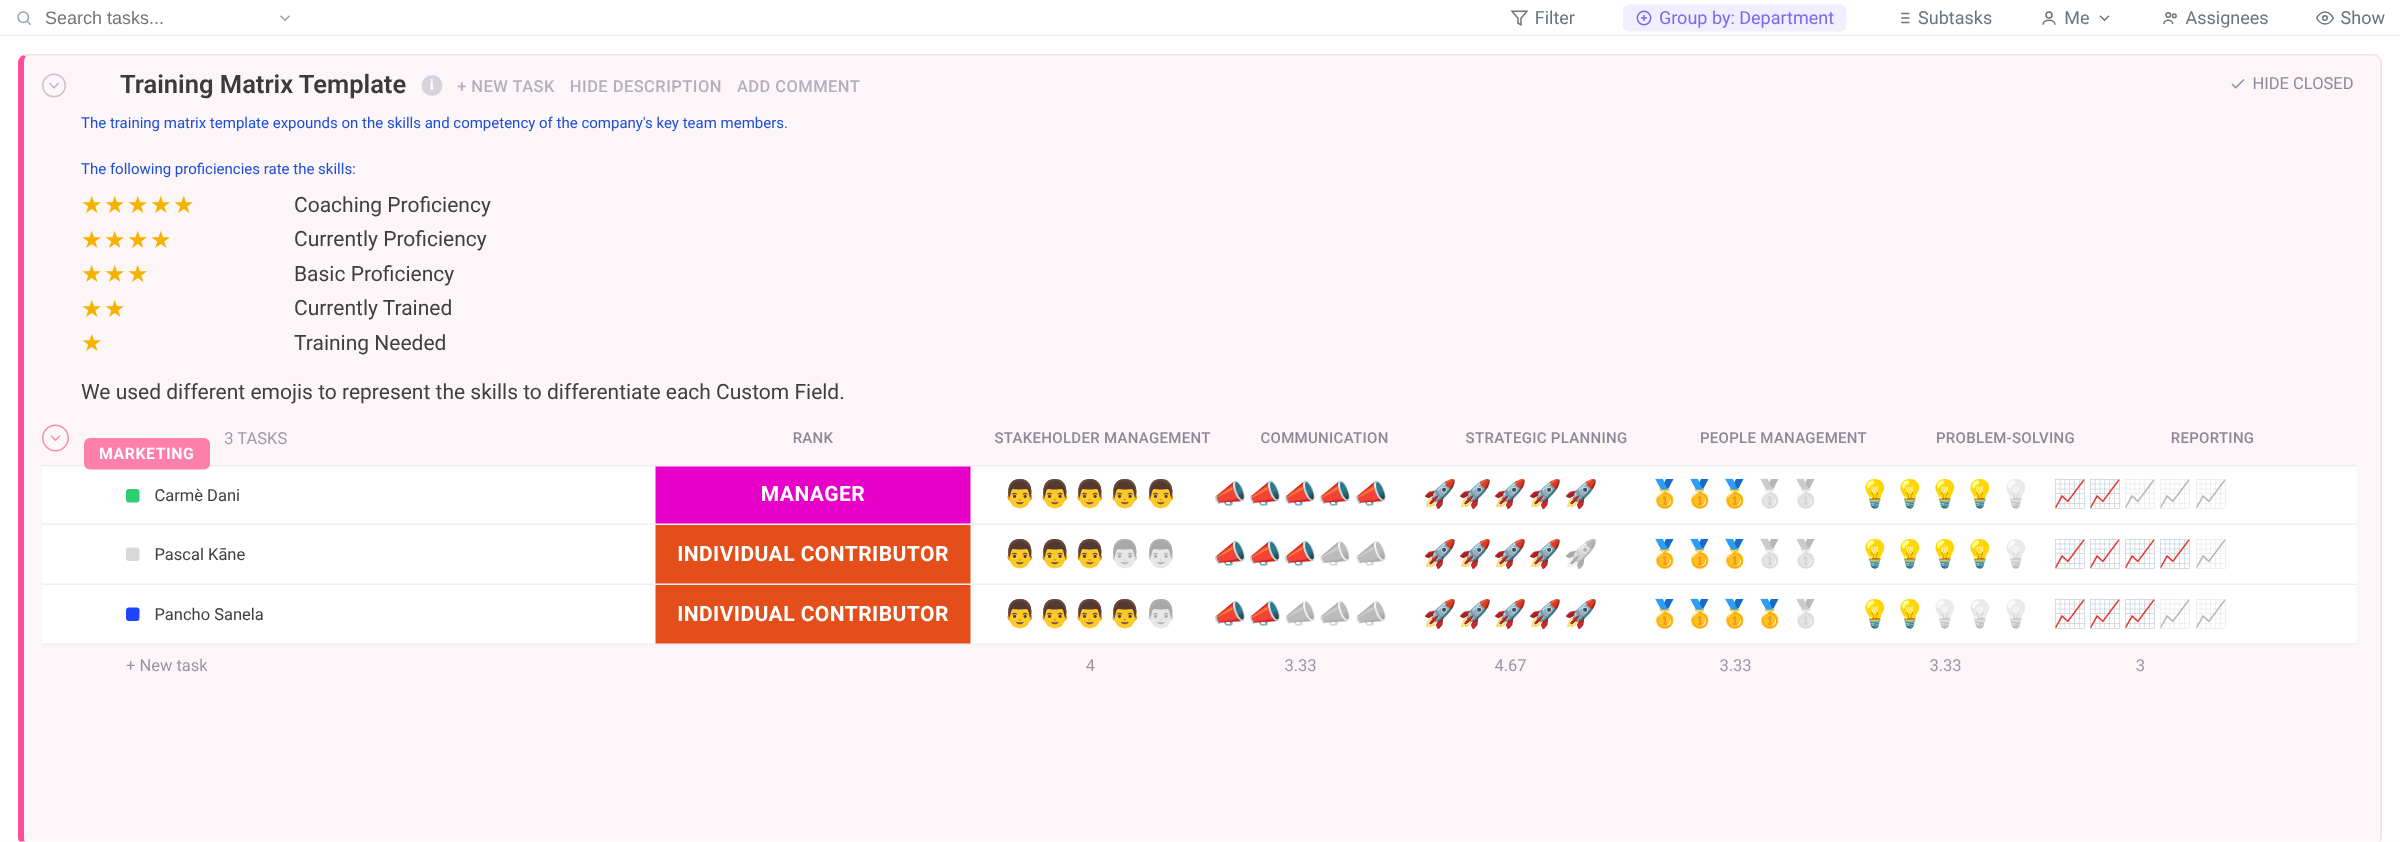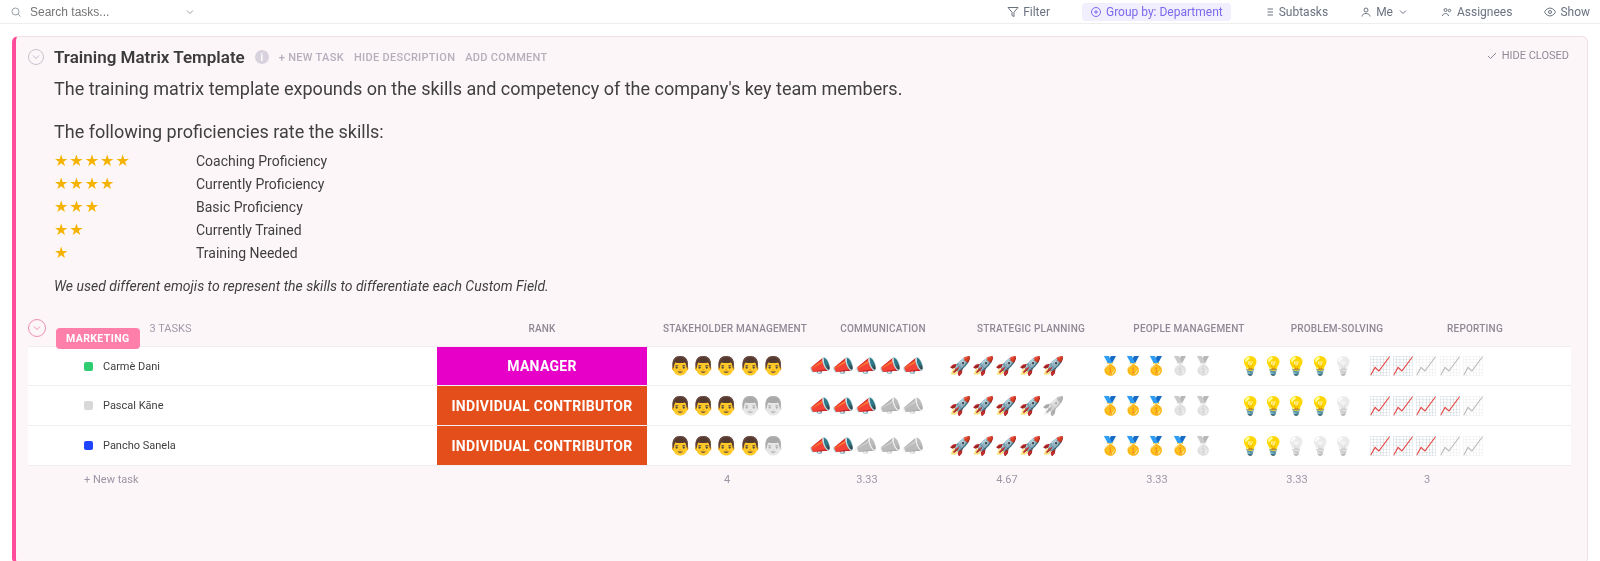--- a/index.html
+++ b/index.html
@@ -66,42 +66,42 @@
   }
   .collapse-circle {
     width: 16px; height: 16px; border-radius: 50%;
     border: 1.5px solid #c9c3cf;
     display: flex; align-items: center; justify-content: center;
     color: #bfb7c8;
     cursor: pointer;
     flex-shrink:0;
   }
   .panel-title {
-    font-weight: 600; font-size: 17px; color: #3b3b3b;
+    font-weight: 600; font-size: 17px; color: #3b3b3b; margin-left: 26px;
   }
   .info-circle {
     width: 14px; height: 14px; border-radius: 50%;
     background: #d7d2dd; color: #fff;
     display:flex;align-items:center;justify-content:center;
     font-size:10px; font-weight:bold;
     cursor:pointer;
   }
   .header-action {
     color: #b5afbd; font-size: 11px; font-weight: 500;
     letter-spacing: .3px;
     cursor: pointer;
   }
   .hide-closed {
     position: absolute; right: 18px; top: 12px;
     color: #8f8a97; font-size: 11px;
     display:flex;align-items:center;gap:4px;
     cursor:pointer;
   }
   .description {
-    color: #404040; font-size: 18px; line-height: 1.5;
+    color: #1d4ed8; font-size: 10px; line-height: 1.5;
     margin-left: 26px;
     margin-bottom: 16px;
   }
   .prof-table {
     margin-left: 26px;
     margin-bottom: 16px;
   }
   .prof-row {
     display: flex; align-items: center; gap: 22px;
     margin-bottom: 4px;
@@ -111,22 +111,21 @@
     color: #f5b301;
     font-size: 16px;
     letter-spacing: 1px;
   }
   .prof-label {
     font-size: 14px; color: #3f3f3f;
   }
   .desc-line2 {
     margin-left: 26px;
     font-size: 14px; color: #3f3f3f;
-    margin-bottom: 20px;
-    font-style: italic;
+    margin-bottom: 8px;
   }
   
   .group-header {
     display: flex; align-items: center; gap: 8px;
     height: 28px;
   }
   .group-pill-wrap { display:flex; align-items:center; gap:10px; width: 396px; }
   .group-collapse {
     width: 18px; height: 18px; border-radius: 50%;
     border: 1.5px solid #f08eb4;

